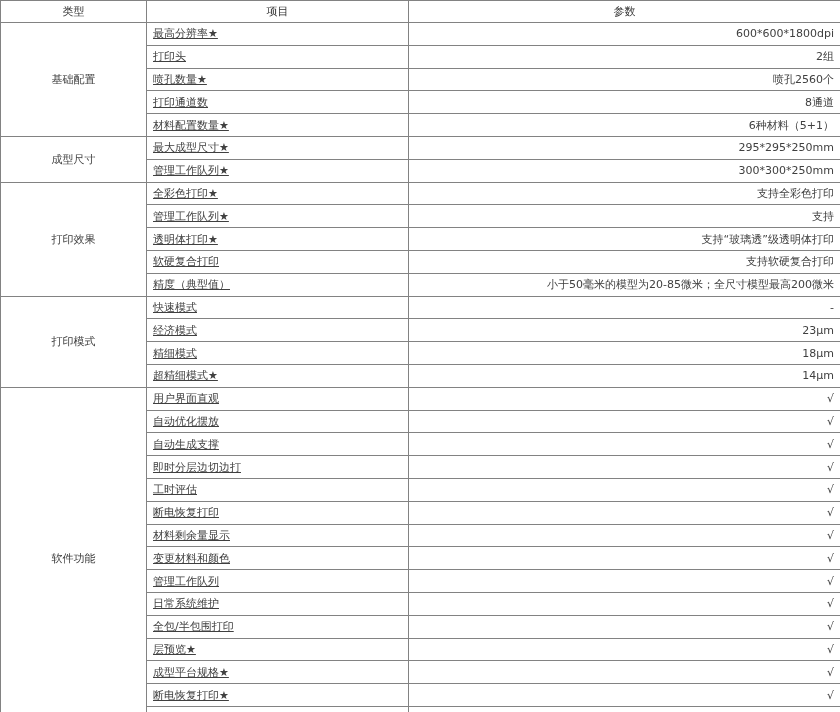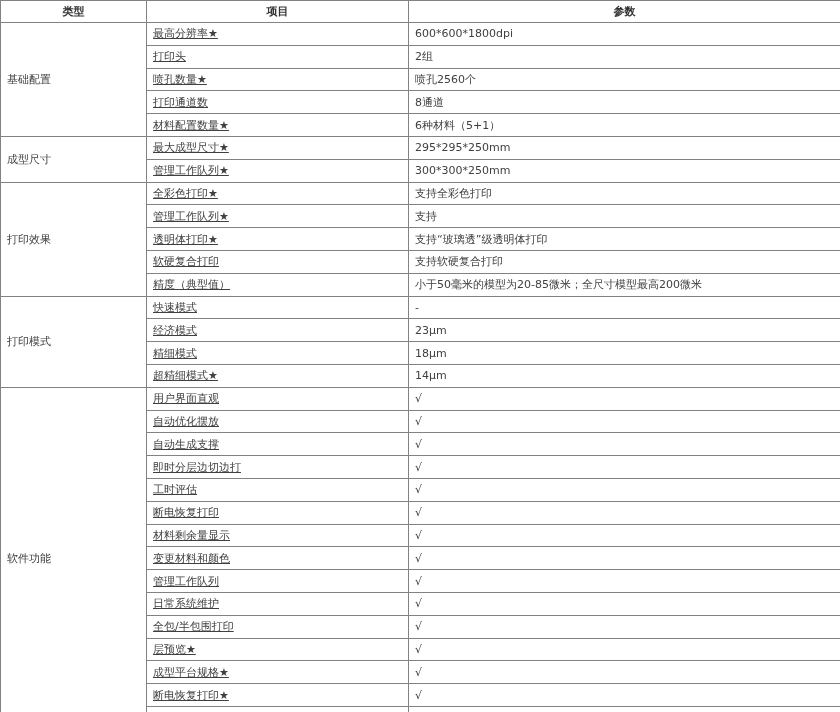--- a/index.html
+++ b/index.html
@@ -13,31 +13,31 @@
   table.spec th,table.spec td{
     border:1px solid #828282;
     font-size:11px;
     color:#404040;
     padding:0 6px;
     box-sizing:border-box;
     overflow:hidden;
     white-space:nowrap;
   }
   table.spec thead th{
-    font-weight:bold;
+    font-weight:normal;
     color:#333333;
     height:22px;
     text-align:center;
     background:#ffffff;
     margin-top:24px;
   }
   table.spec tbody td{height:22.8px;background:#ffffff;}
-  td.cat{text-align:left;vertical-align:middle;}
+  td.cat{text-align:center;vertical-align:middle;}
   td.item{text-align:left;padding-left:7px;text-decoration:underline;}
-  td.value{text-align:left;}
+  td.value{text-align:right;}
 </style>
 </head>
 <body>
 
 <div class="screen">
   <table class="spec">
     <colgroup>
       <col style="width:146px">
       <col style="width:262px">
       <col style="width:432px">

